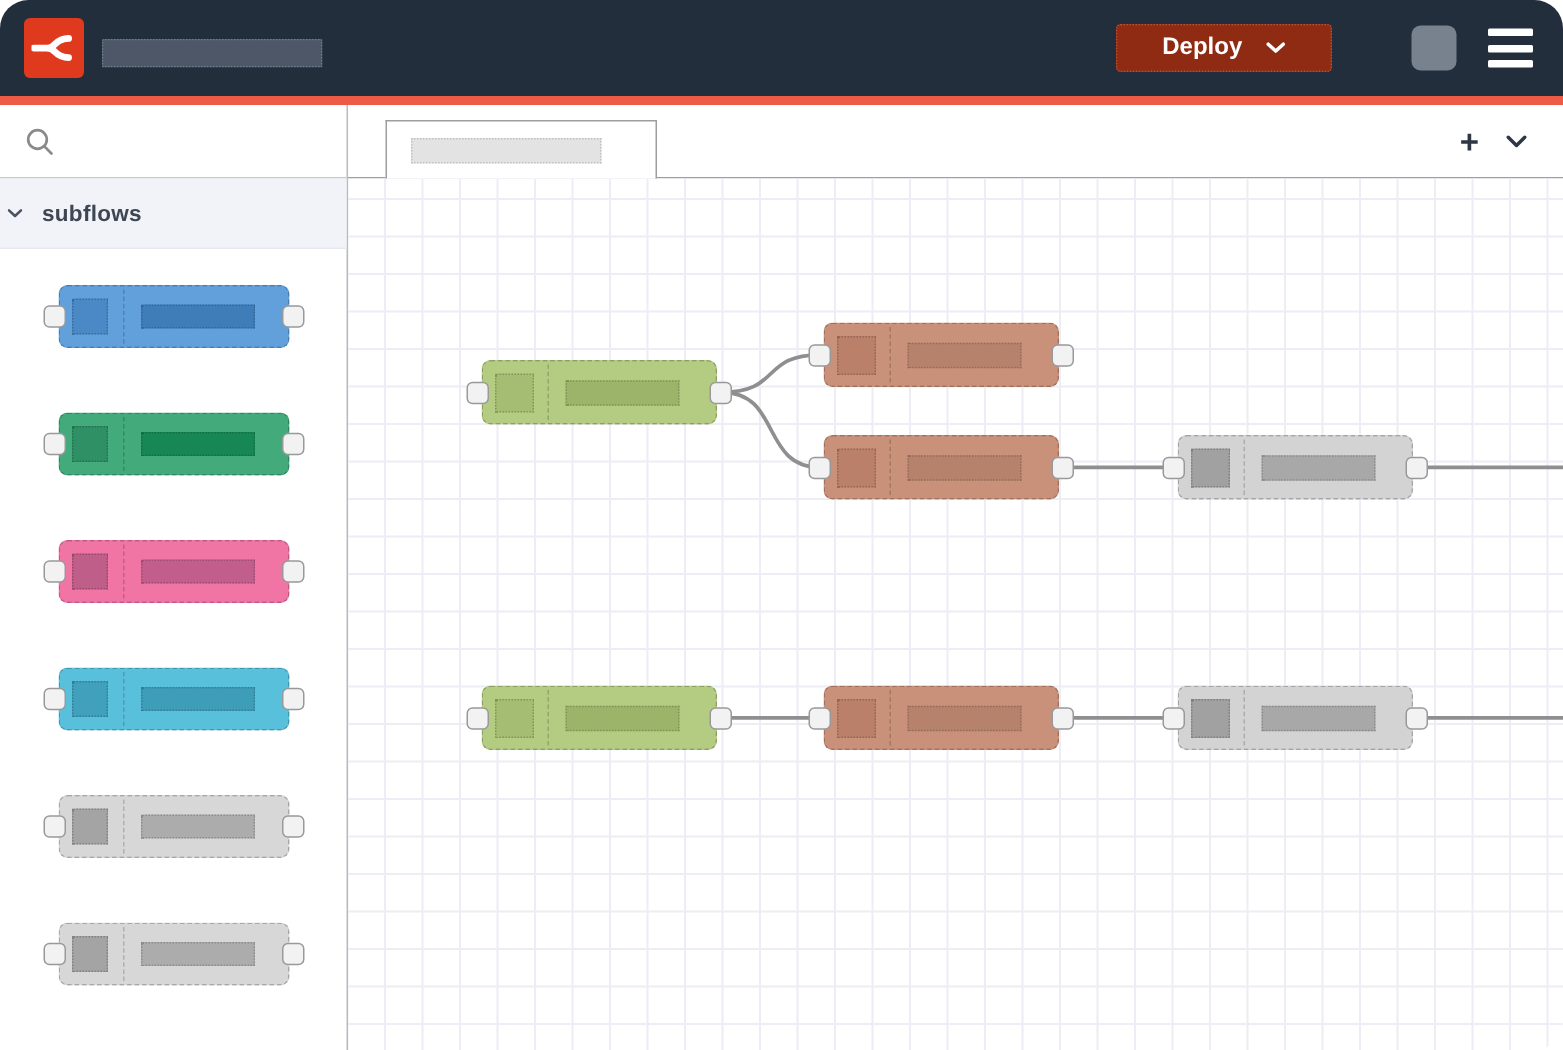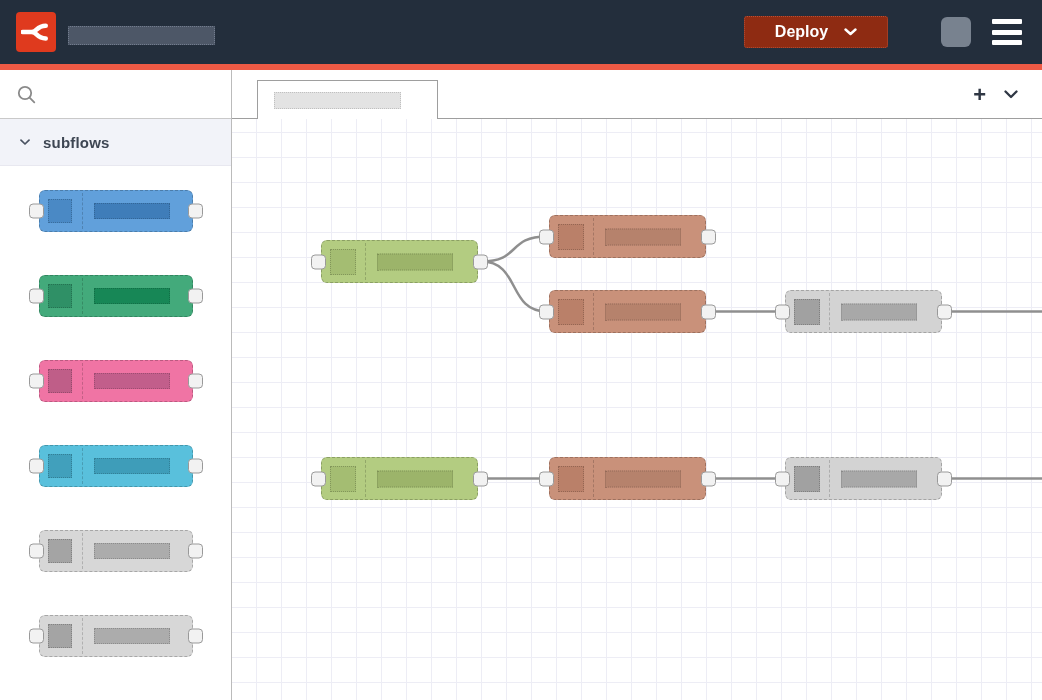--- a/index.html
+++ b/index.html
@@ -1,35 +1,35 @@
 <!DOCTYPE html>
 <html><head>
 <meta charset="utf-8">
 <style>
   html,body{margin:0;padding:0;background:#fff;font-family:"Liberation Sans",sans-serif;}
-  .app{position:relative;width:1042px;height:700px;overflow:hidden;background:#fff;}
+  .app{position:relative;width:1042px;height:700px;overflow:hidden;background:#fff;border-radius:19px;}
 
   
   .header{position:absolute;left:0;top:0;width:1042px;height:64px;background:#232e3c;display:flex;align-items:center;}
   .accent-line{position:absolute;left:0;top:64px;width:1042px;height:6px;background:#ee5a45;}
   .logo{position:absolute;left:16px;top:12px;width:40px;height:40px;background:#df3a1e;border-radius:4px;display:flex;align-items:center;justify-content:center;}
   .title-ph{position:absolute;left:68px;top:26px;width:145px;height:17px;background:#4d5767;border:1px dotted rgba(160,170,190,.45);border-radius:1px;}
   .hdr-right{position:absolute;right:20px;top:0;height:64px;display:flex;align-items:center;gap:0;}
   .deploy-btn{display:flex;align-items:center;justify-content:center;gap:16px;width:144px;height:32px;background:#8e2b12;border:1px dotted rgba(220,110,80,.55);border-radius:3px;color:#fff;font-size:16px;font-weight:600;cursor:pointer;}
   .avatar{width:30px;height:30px;background:#78828f;border-radius:6px;margin-left:53px;}
   .hamburger{width:30px;height:26px;display:flex;flex-direction:column;justify-content:space-between;margin-left:21px;cursor:pointer;background:none;border:none;padding:0;}
   .hamburger span{display:block;height:5px;background:#fff;border-radius:1px;}
 
   
   .body{position:absolute;left:0;top:70px;width:1042px;height:630px;display:flex;}
 
   
   .sidebar{position:relative;width:232px;height:630px;background:#fff;border-right:1px solid #bbb;box-sizing:border-box;flex:none;}
   .search-row{height:48px;border-bottom:1px solid #c9c9c9;display:flex;align-items:center;padding-left:17px;}
-  .category-row{height:46px;background:#f2f3f9;border-bottom:1px solid #e8e8f0;display:flex;align-items:center;padding-left:20px;gap:13px;cursor:pointer;}
+  .category-row{height:46px;background:#f2f3f9;border-bottom:1px solid #e8e8f0;display:flex;align-items:center;padding-left:5px;gap:13px;cursor:pointer;}
   .category-label{font-size:15px;font-weight:600;color:#3e4653;letter-spacing:.2px;}
   .palette-list{padding-top:24px;}
   .pnode{position:relative;width:154px;height:42px;margin:0 0 43px 39px;border-radius:6px;border:1px dashed rgba(0,0,0,.22);box-sizing:border-box;cursor:grab;}
   .pnode .nicon{position:absolute;left:8px;top:50%;transform:translateY(-50%);width:24px;height:24px;border:1px dotted rgba(0,0,0,.2);box-sizing:border-box;}
   .pnode .nsep{position:absolute;left:42px;top:2px;bottom:2px;width:0;border-left:1px dashed rgba(0,0,0,.18);}
   .pnode .nlabel{position:absolute;left:54px;top:50%;transform:translateY(-50%);width:76px;height:16px;border:1px dotted rgba(0,0,0,.18);box-sizing:border-box;}
 
   .port{position:absolute;width:13px;height:13px;background:#f2f2f2;border:1px solid #999;border-radius:4px;top:50%;transform:translateY(-50%);box-sizing:content-box;cursor:crosshair;}
   .port.in{left:-11px;}
   .port.out{right:-11px;}

